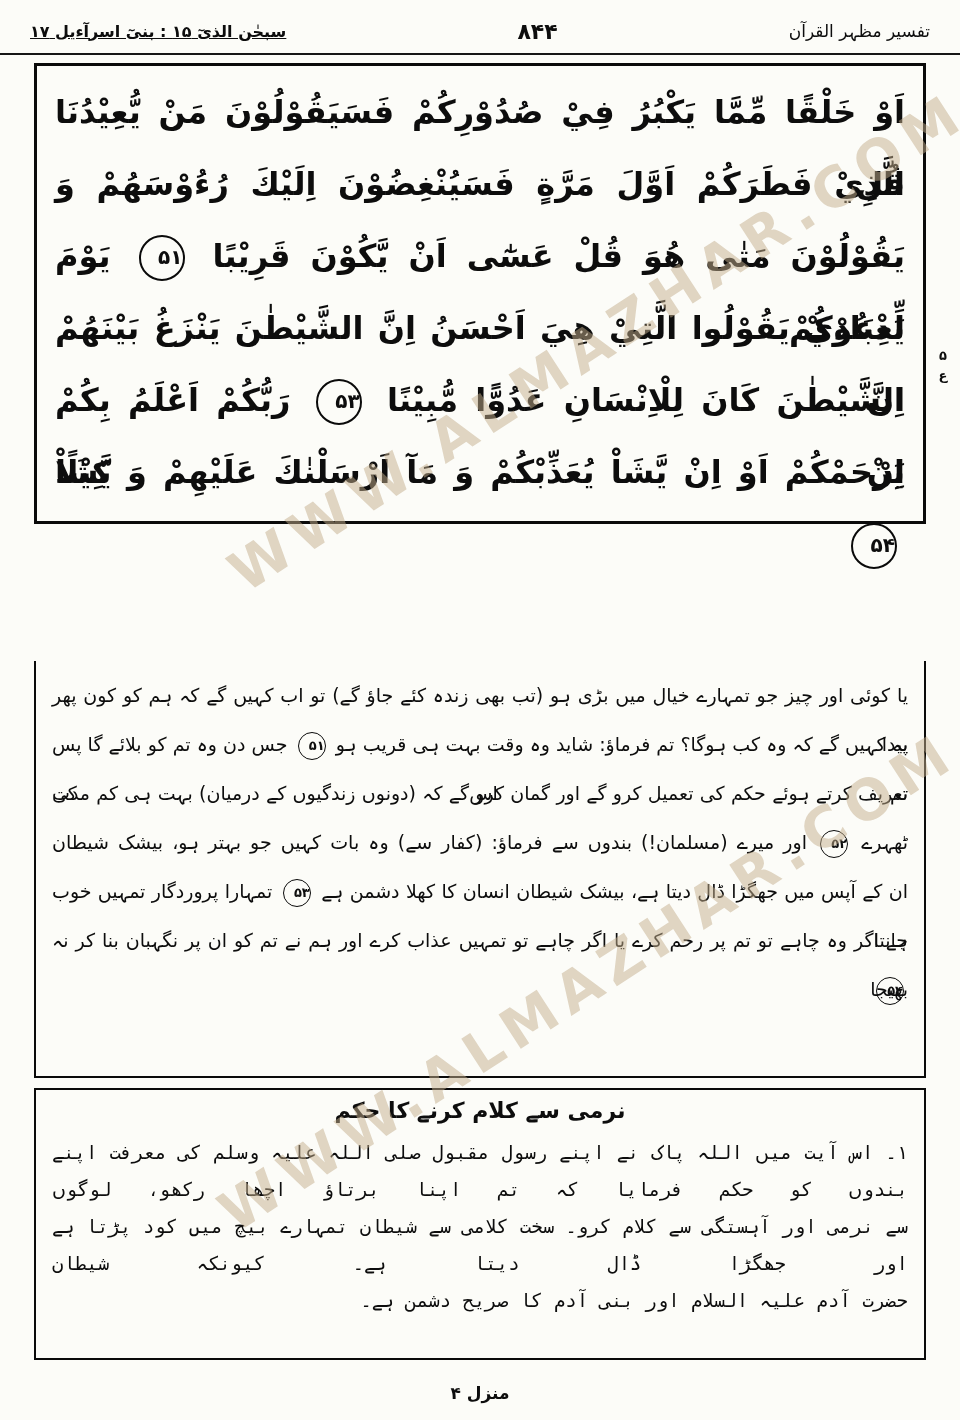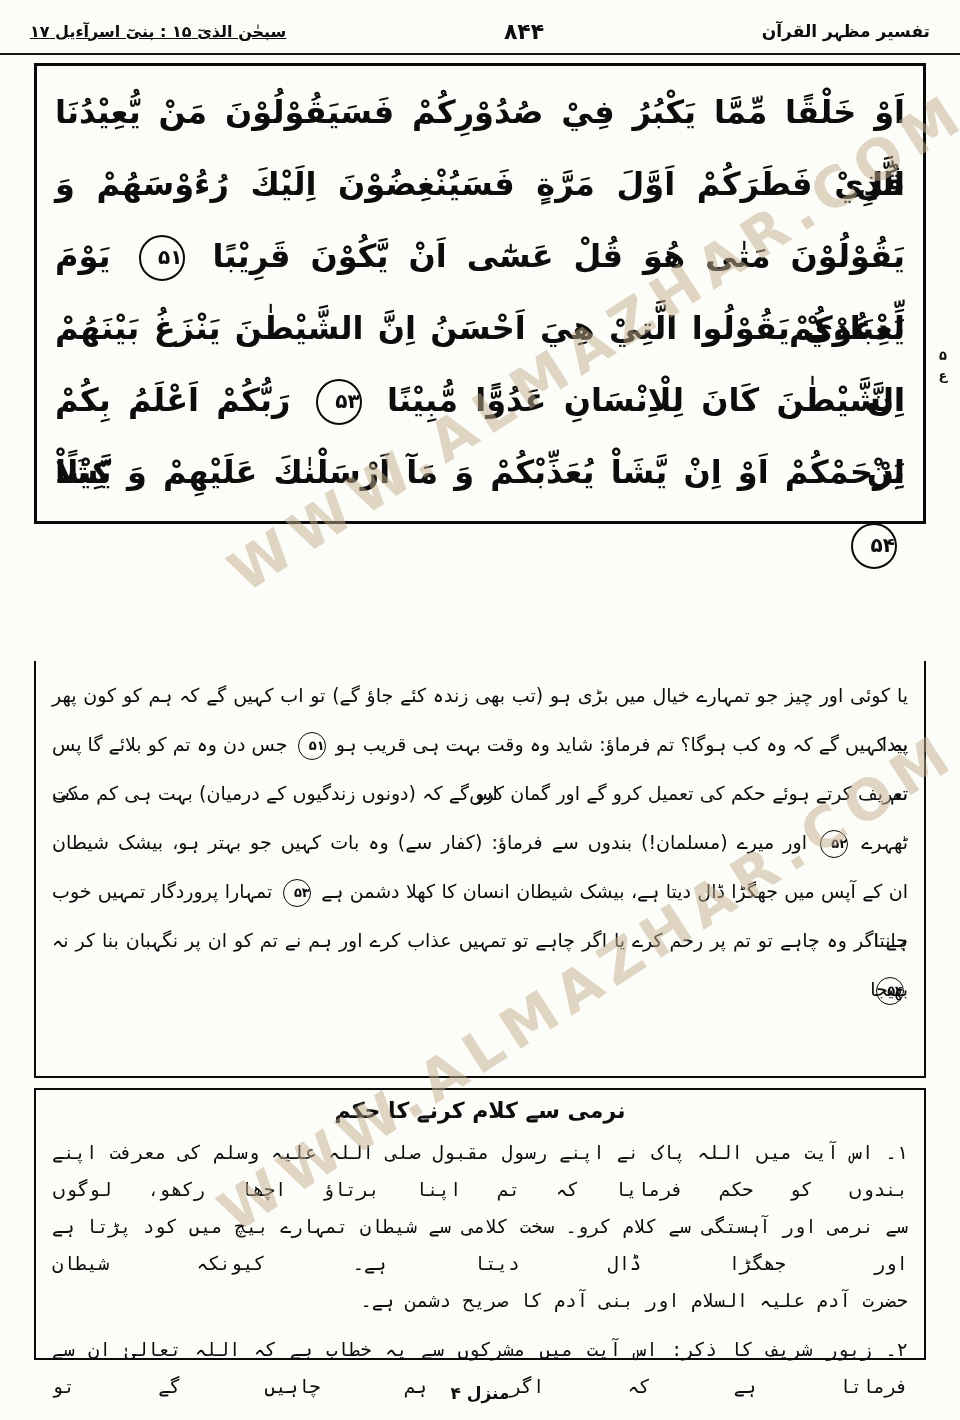--- a/index.html
+++ b/index.html
@@ -7,21 +7,21 @@
   body{
     position:relative;overflow:hidden;
     background:#fcfcf8;color:#0d0d0d;
     font-family:"DejaVu Sans", sans-serif;
   }
   .page{position:absolute;inset:0;}
 
   
   .header{position:absolute;top:14px;left:30px;right:30px;height:34px;
     display:flex;justify-content:space-between;align-items:center;direction:rtl;}
-  .hdr-title{font-size:17px;font-weight:700;}
+  .hdr-title{font-size:17px;font-weight:400;}
   .hdr-page{font-size:22px;font-weight:700;letter-spacing:3px;}
   .hdr-surah{font-size:16px;font-weight:700;text-decoration:underline;}
   .header-rule{position:absolute;top:53px;left:0;width:960px;border-top:2px solid #161616;}
 
   
   .quran-box{position:absolute;top:63px;left:34px;right:34px;height:461px;
     border:3.5px solid #0a0a0a;padding:10px 18px 9px;direction:rtl;}
   .quran-line{font-size:32px;font-weight:700;height:72px;line-height:72px;
     text-align:justify;text-align-last:justify;}
   .quran-line.end-line{text-align-last:right;}
@@ -100,21 +100,20 @@
     <div class="trans-line"><span>ان کے آپس میں جھگڑا ڈال دیتا ہے، بیشک شیطان انسان کا کھلا دشمن ہے</span> <span class="ayah-t">۵۳</span> <span>تمہارا پروردگار تمہیں خوب جانتا</span></div>
     <div class="trans-line"><span>ہے اگر وہ چاہے تو تم پر رحم کرے یا اگر چاہے تو تمہیں عذاب کرے اور ہم نے تم کو ان پر نگہبان بنا کر نہ بھیجا</span></div>
     <div class="trans-line end-line"><span class="ayah-t">۵۴</span></div>
   </div>
 
   <div class="commentary-box">
     <div class="commentary-heading">نرمی سے کلام کرنے کا حکم</div>
     <div class="commentary-line">۱۔ اس آیت میں اللہ پاک نے اپنے رسول مقبول صلی اللہ علیہ وسلم کی معرفت اپنے بندوں کو حکم فرمایا کہ تم اپنا برتاؤ اچھا رکھو، لوگوں</div>
     <div class="commentary-line">سے نرمی اور آہستگی سے کلام کرو۔ سخت کلامی سے شیطان تمہارے بیچ میں کود پڑتا ہے اور جھگڑا ڈال دیتا ہے۔ کیونکہ شیطان</div>
     <div class="commentary-line short">حضرت آدم علیہ السلام اور بنی آدم کا صریح دشمن ہے۔</div>
-    <div class="commentary-line para2">۲۔ زبور شریف کا ذکر: اس آیت میں مشرکوں سے یہ خطاب ہے کہ اللہ تعالیٰ ان سے فرماتا ہے کہ اگر ہم چاہیں گے تو</div>
   </div>
 
   <div class="watermark wm1">WWW.ALMAZHAR.COM</div>
   <div class="watermark wm2">WWW.ALMAZHAR.COM</div>
 
   <div class="footer">
     <span>منزل ۴</span>
   </div>
 
 </div>

